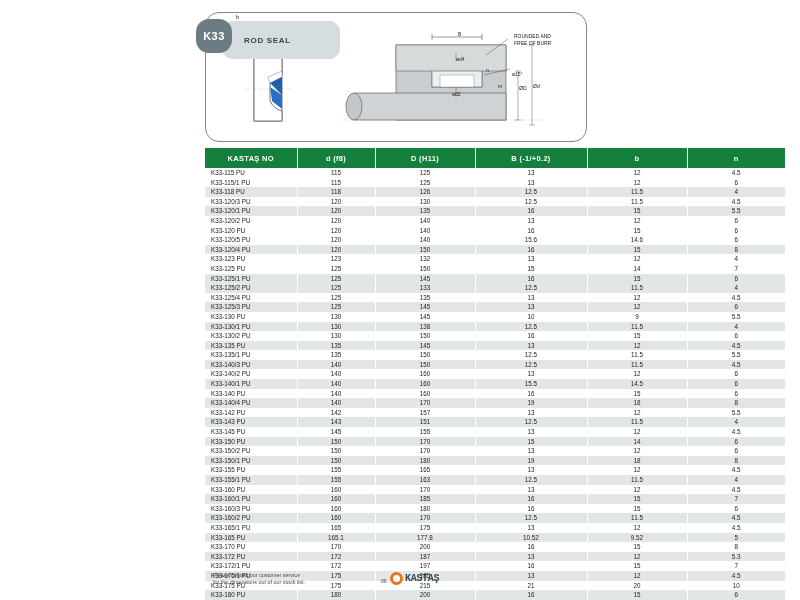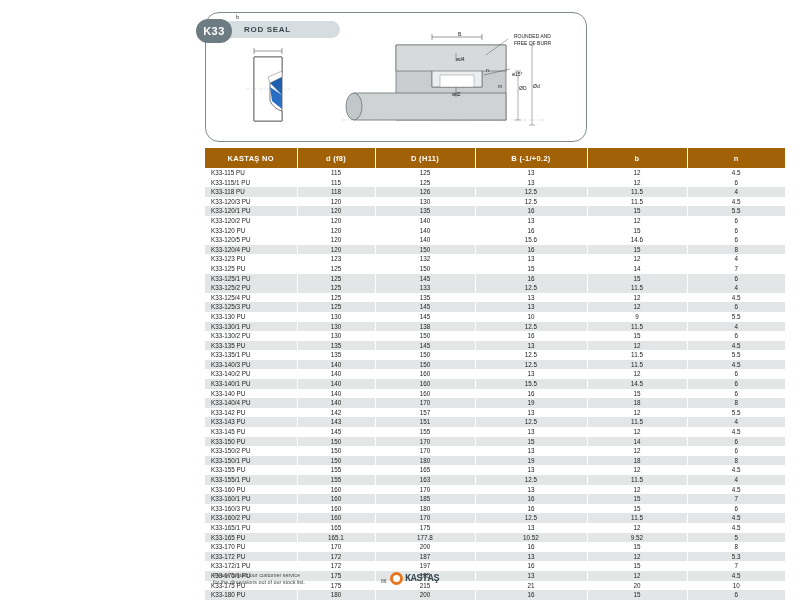--- a/index.html
+++ b/index.html
@@ -27,38 +27,38 @@
     height: 128px;
     border: 1px solid #7f8c8d;
     border-radius: 14px;
     background: #ffffff;
   }
   .code-badge {
     position: absolute;
     left: 196px;
     top: 19px;
     width: 36px;
-    height: 24px;
+    height: 34px;
     border-radius: 13px;
     background: #6d7b82;
     color: #ffffff;
     font-size: 11px;
     font-weight: bold;
     letter-spacing: 0.5px;
     display: flex;
     align-items: center;
     justify-content: center;
     z-index: 4;
   }
   .title-pill {
     position: absolute;
     left: 222px;
     top: 21px;
     width: 118px;
-    height: 17px;
+    height: 38px;
     border-radius: 11px;
     background: #d6dde0;
     color: #3b4650;
     font-size: 8px;
     font-weight: bold;
     letter-spacing: 0.7px;
     display: flex;
     align-items: center;
     padding-left: 22px;
     box-sizing: border-box;
@@ -103,21 +103,21 @@
     left: 205px;
     top: 148px;
     width: 580px;
   }
   table {
     border-collapse: collapse;
     width: 580px;
     table-layout: fixed;
   }
   thead th {
-    background: #a16207;
+    background: #15803d;
     color: #ffffff;
     font-size: 7.5px;
     font-weight: bold;
     height: 18px;
     border-right: 1px solid #ffffff;
     letter-spacing: 0.3px;
   }
   thead th:last-child { border-right: none; }
   tbody td {
     font-size: 6.3px;

